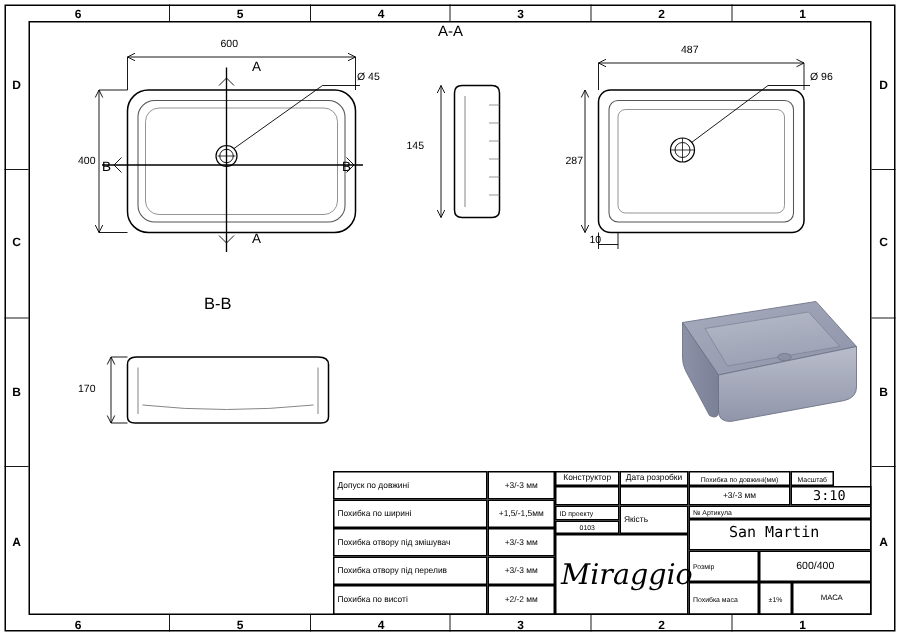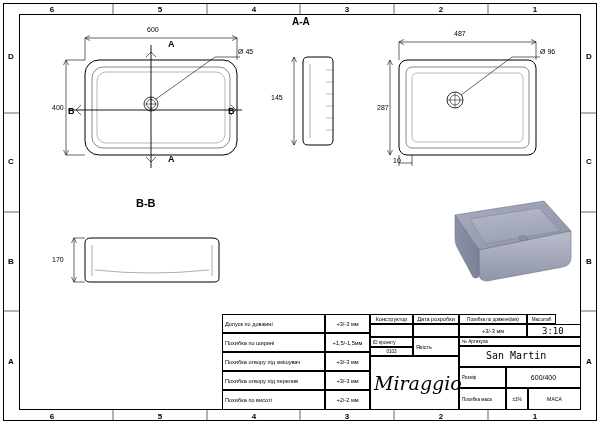--- a/index.html
+++ b/index.html
@@ -1,19 +1,19 @@
 <!DOCTYPE html>
 <html><head>
 <meta charset="utf-8">
 <style>
   html,body{margin:0;padding:0;background:#ffffff;}
   body{width:600px;height:424px;font-family:"Liberation Sans",sans-serif;color:#1a1a1a;overflow:hidden;}
   #sheet{position:relative;width:600px;height:424px;}
   .txt{position:absolute;font-size:7px;color:#000;white-space:nowrap;line-height:1;}
-  .txt.b{font-weight:bold;text-align:right;}
+  .txt.b{font-weight:normal;text-align:right;}
   .zone{position:absolute;font-size:8px;font-weight:bold;color:#000;text-align:center;}
   
   .frame-outer{position:absolute;left:3px;top:3px;width:594px;height:418px;border:1px solid #000;box-sizing:border-box;}
   .frame-inner{position:absolute;left:19px;top:14px;width:562px;height:396px;border:1px solid #000;box-sizing:border-box;}
   .dim{stroke:#000;stroke-width:0.6;fill:none;}
   svg{position:absolute;left:0;top:0;overflow:visible;}
   .title-cell{position:absolute;box-sizing:border-box;border:1px solid #000;font-size:5.6px;display:flex;align-items:center;padding:0 2px;color:#000;}
   .title-cell.center{justify-content:center;}
   .brand{position:absolute;font-family:"DejaVu Serif",serif;font-style:italic;font-weight:normal;font-size:19px;color:#000;letter-spacing:0px;}
   .modelname{position:absolute;font-family:"DejaVu Sans Mono",monospace;font-size:10px;color:#000;}

